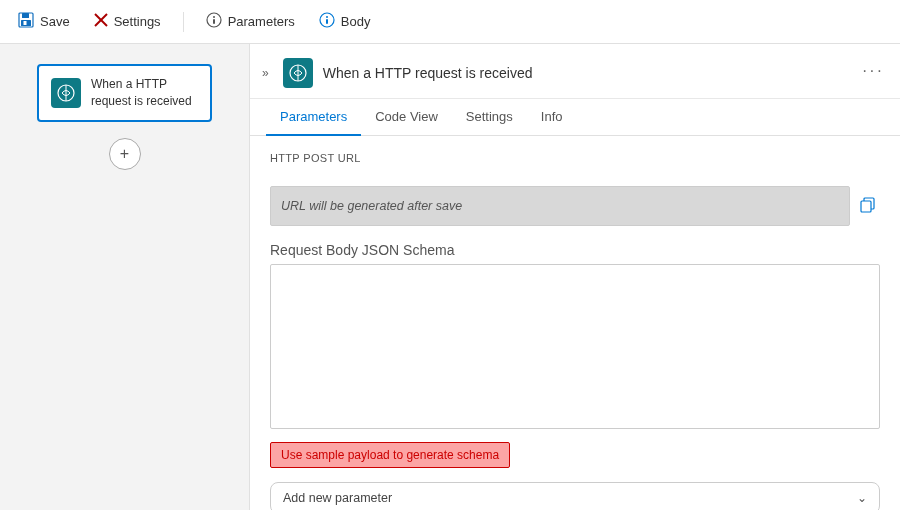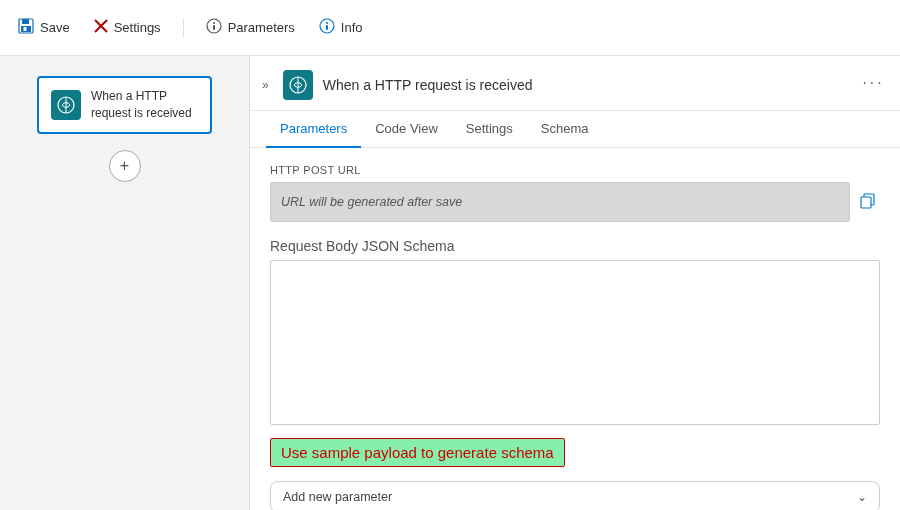--- a/index.html
+++ b/index.html
@@ -9,21 +9,21 @@
       background: #fff;
       width: 900px;
       height: 510px;
       overflow: hidden;
     }
 
     
     .toolbar {
       display: flex;
       align-items: center;
-      height: 56px;
+      height: 44px;
       border-bottom: 1px solid #e0e0e0;
       padding: 0 16px;
       gap: 20px;
       background: #fff;
     }
     .toolbar-item {
       display: flex;
       align-items: center;
       gap: 6px;
       cursor: pointer;
@@ -177,21 +177,21 @@
     
     .content {
       padding: 16px 20px;
       flex: 1;
       overflow-y: auto;
     }
 
     .field-label {
       font-size: 11px;
       color: #555;
-      margin-bottom: 6px;
+      margin-bottom: 22px;
       text-transform: uppercase;
       letter-spacing: 0.03em;
     }
     .url-field {
       display: flex;
       align-items: center;
       gap: 6px;
       margin-bottom: 16px;
     }
     .url-input {
@@ -229,23 +229,23 @@
       outline: none;
     }
 
     .generate-link {
       display: inline-block;
       margin-top: 10px;
       margin-bottom: 14px;
       padding: 5px 10px;
       border: 1.5px solid #c00;
       color: #c00;
-      font-size: 15px;
-      cursor: pointer;
-      background: #86efac;
+      font-size: 12px;
+      cursor: pointer;
+      background: #fca5a5;
       border-radius: 2px;
     }
 
     .add-param {
       display: flex;
       align-items: center;
       justify-content: space-between;
       border: 1px solid #ccc;
       border-radius: 8px;
       padding: 8px 12px;
@@ -295,21 +295,21 @@
     <span>Parameters</span>
   </div>
   <div class="toolbar-item">
     <span class="icon">
       <svg width="16" height="16" viewBox="0 0 16 16">
         <circle cx="8" cy="8" r="7" stroke="#0078d4" stroke-width="1.2" fill="none"></circle>
         <circle cx="8" cy="5" r="1" fill="#0078d4"></circle>
         <rect x="7" y="7" width="2" height="5" rx="1" fill="#0078d4"></rect>
       </svg>
     </span>
-    <span>Info</span>
+    <span>Body</span>
   </div>
 </div>
 
 <div class="main">
 
   <div class="left-panel">
     <div class="node-card">
       <div class="node-icon">
         <svg width="18" height="18" viewBox="0 0 18 18" fill="none">
           <circle cx="9" cy="9" r="8" stroke="#fff" stroke-width="1.2"></circle>
@@ -336,21 +336,21 @@
         </svg>
       </div>
       <span class="right-title">When a HTTP request is received</span>
       <span class="more-btn">···</span>
     </div>
 
     <div class="tabs">
       <div class="tab active">Parameters</div>
       <div class="tab">Code View</div>
       <div class="tab">Settings</div>
-      <div class="tab">Schema</div>
+      <div class="tab">Info</div>
     </div>
 
     <div class="content">
 
       <div class="field-label">HTTP POST URL</div>
       <div class="url-field">
         <div class="url-input">
           <span>URL will be generated after save</span>
         </div>
         <span class="copy-btn">

